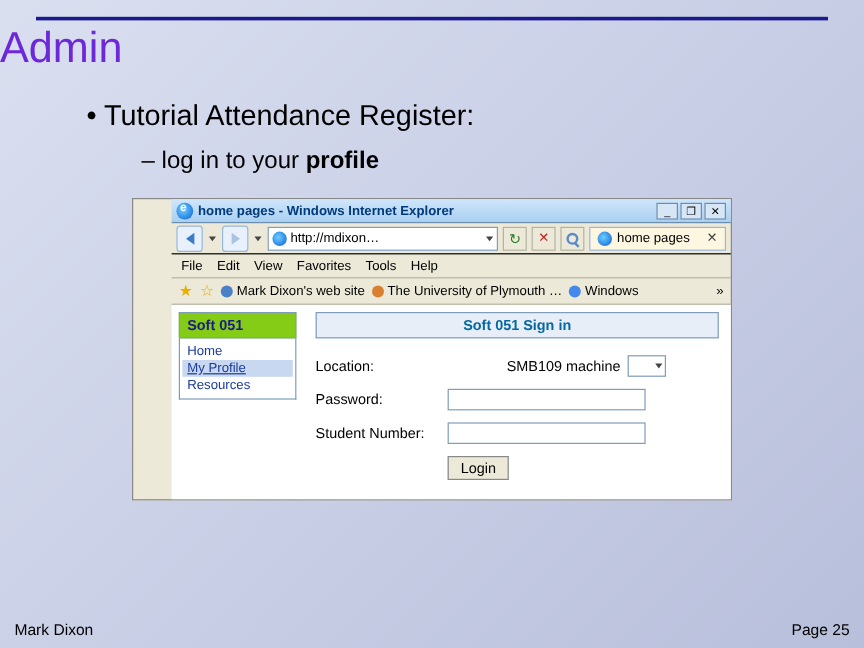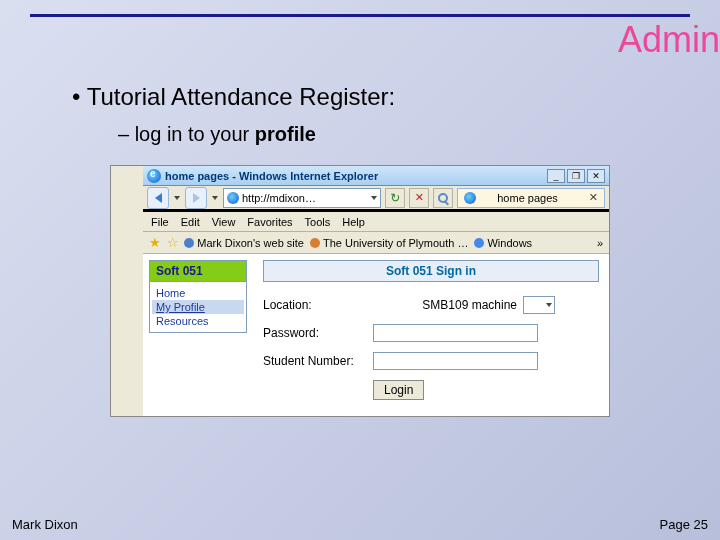--- a/index.html
+++ b/index.html
@@ -10,23 +10,23 @@
     font-family: Arial, sans-serif;
     position: relative;
     overflow: hidden;
   }
   .title-bar {
     border-top: 3px solid #1a1a8a;
     margin: 14px 30px 0 30px;
   }
   .title {
     font-size: 36px;
-    text-align: right;
+    text-align: left;
     font-family: Arial, sans-serif;
-    color: #ec4899;
+    color: #6d28d9;
     margin-top: 2px;
   }
   .bullet-main {
     font-size: 24px;
     margin: 22px 0 0 72px;
     color: #000;
   }
   .bullet-sub {
     font-size: 20px;
     margin: 12px 0 0 118px;
@@ -77,21 +77,21 @@
     display: flex; align-items: center; justify-content: center;
     font-size: 9px;
   }
 
   .toolbar {
     height: 26px;
     display: flex;
     align-items: center;
     padding: 0 4px;
     gap: 4px;
-    border-bottom: 3px solid #000000;
+    border-bottom: 1px solid #000000;
   }
   .nav-btn {
     width: 22px; height: 22px;
     background: #e8f0fb;
     border: 1px solid #9ab7d9;
     border-radius: 3px;
     display: flex; align-items: center; justify-content: center;
   }
   .arrow-left, .arrow-right {
     width: 0; height: 0;
@@ -147,21 +147,21 @@
     background: #5a8ac8;
     bottom: -3px; right: -3px;
     transform: rotate(45deg);
   }
   .tab-btn {
     height: 20px;
     border: 1px solid #9ab7d9;
     background: #fdf6e0;
     display: flex; align-items: center;
     padding: 0 6px;
-    gap: 21px;
+    gap: 4px;
     font-size: 11px;
   }
   .close-x {
     margin-left: auto;
     font-size: 11px;
     color: #444;
     padding-left: 10px;
   }
 
   .menubar {

